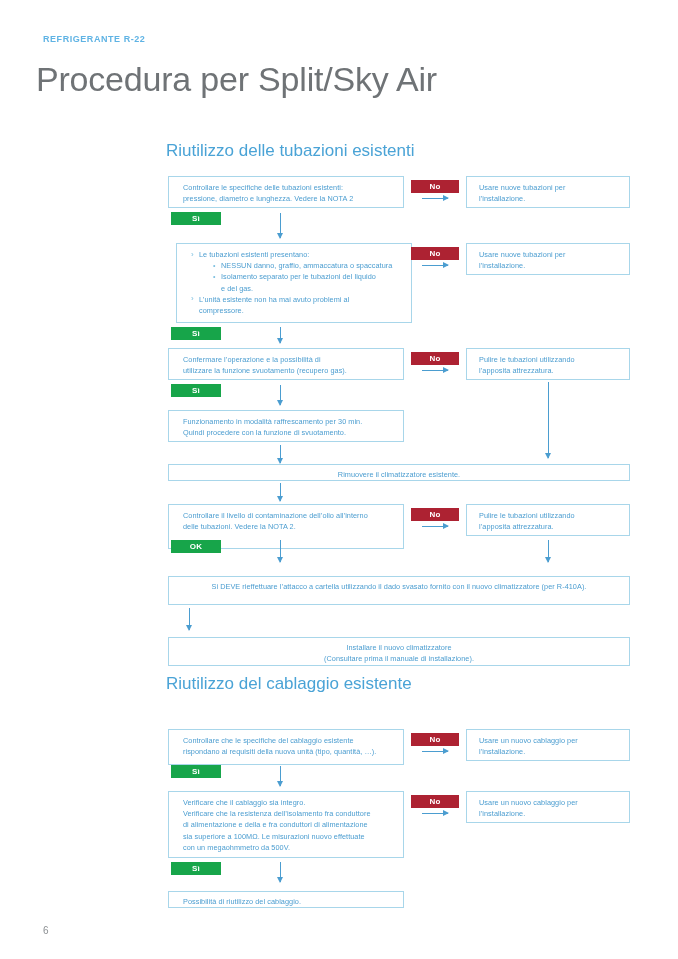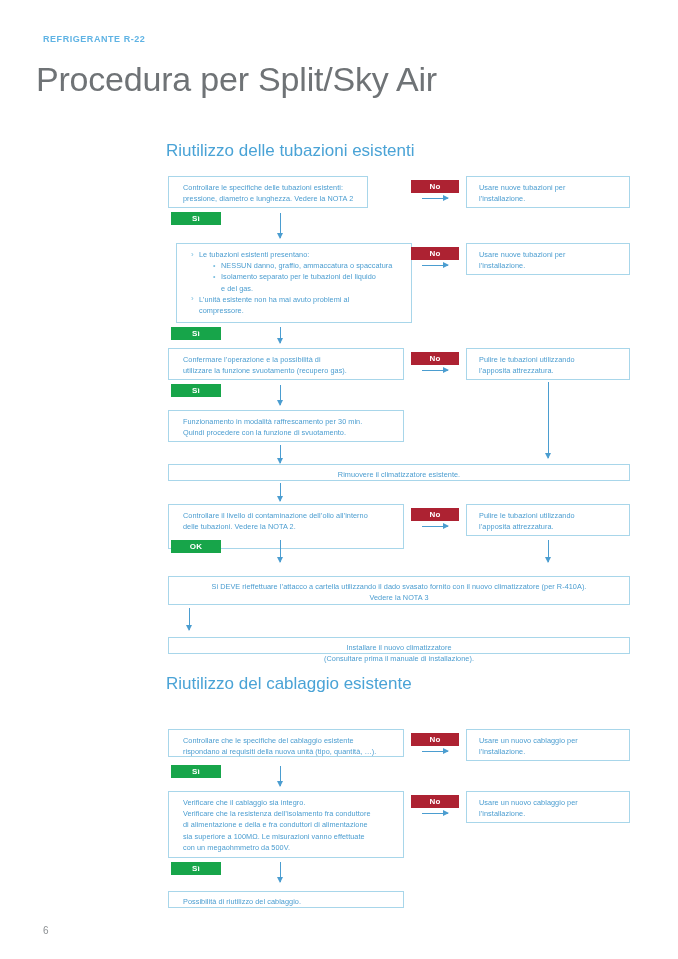--- a/index.html
+++ b/index.html
@@ -169,21 +169,21 @@
   }
 </style>
 </head>
 <body>
 
 <div class="eyebrow">REFRIGERANTE R-22</div>
 <div class="page-title">Procedura per Split/Sky Air</div>
 
 <div class="section-title" style="left:166px; top:141px;">Riutilizzo delle tubazioni esistenti</div>
 
-<div class="fbox" style="left:168px; top:176px; width:200px; height:32px;">
+<div class="fbox" style="left:168px; top:176px; width:236px; height:32px;">
   <span class="ln">Controllare le specifiche delle tubazioni esistenti:</span>
   <span class="ln">pressione, diametro e lunghezza. Vedere la NOTA 2</span>
 </div>
 <div class="badge yes" style="left:171px; top:212px;">Sì</div>
 <div class="badge no" style="left:411px; top:180px;">No</div>
 <div class="arrow-right" style="left:422px; top:198px; width:26px;"></div>
 <div class="fbox right-col" style="left:466px; top:176px; width:164px; height:32px;">
   <span class="ln">Usare nuove tubazioni per</span>
   <span class="ln">l’installazione.</span>
 </div>
@@ -241,49 +241,48 @@
 <div class="arrow-right" style="left:422px; top:526px; width:26px;"></div>
 <div class="fbox right-col" style="left:466px; top:504px; width:164px; height:32px;">
   <span class="ln">Pulire le tubazioni utilizzando</span>
   <span class="ln">l’apposita attrezzatura.</span>
 </div>
 <div class="arrow-down" style="left:280px; top:540px; height:22px;"></div>
 <div class="arrow-down" style="left:548px; top:540px; height:22px;"></div>
 
 <div class="fbox center" style="left:168px; top:576px; width:462px; height:29px; padding-top:4px;">
   <span class="ln">Si DEVE rieffettuare l’attacco a cartella utilizzando il dado svasato fornito con il nuovo climatizzatore (per R-410A).</span>
-  <span class="ln">Vedere la NOTA 3</span>
 </div>
 <div class="arrow-down" style="left:189px; top:608px; height:22px;"></div>
 
-<div class="fbox center" style="left:168px; top:637px; width:462px; height:17px; padding-top:4px;">
+<div class="fbox center" style="left:168px; top:637px; width:462px; height:29px; padding-top:4px;">
   <span class="ln">Installare il nuovo climatizzatore</span>
   <span class="ln">(Consultare prima il manuale di installazione).</span>
 </div>
 
 <div class="section-title" style="left:166px; top:674px;">Riutilizzo del cablaggio esistente</div>
 
-<div class="fbox" style="left:168px; top:729px; width:236px; height:28px;">
+<div class="fbox" style="left:168px; top:729px; width:236px; height:36px;">
   <span class="ln">Controllare che le specifiche del cablaggio esistente</span>
   <span class="ln">rispondano ai requisiti della nuova unità (tipo, quantità, …).</span>
 </div>
 <div class="badge yes" style="left:171px; top:765px;">Sì</div>
 <div class="badge no" style="left:411px; top:733px;">No</div>
 <div class="arrow-right" style="left:422px; top:751px; width:26px;"></div>
 <div class="fbox right-col" style="left:466px; top:729px; width:164px; height:32px;">
   <span class="ln">Usare un nuovo cablaggio per</span>
   <span class="ln">l’installazione.</span>
 </div>
 <div class="arrow-down" style="left:280px; top:766px; height:20px;"></div>
 
 <div class="fbox" style="left:168px; top:791px; width:236px; height:67px;">
   <span class="ln">Verificare che il cablaggio sia integro.</span>
   <span class="ln">Verificare che la resistenza dell’isolamento fra conduttore</span>
   <span class="ln">di alimentazione e della e fra conduttori di alimentazione</span>
-  <span class="ln">sia superiore a 100MΩ. Le misurazioni vanno effettuate</span>
+  <span class="ln">sia superiore a 100MΩ. Le misurazioni nuovo effettuate</span>
   <span class="ln">con un megaohmmetro da 500V.</span>
 </div>
 <div class="badge yes" style="left:171px; top:862px;">Sì</div>
 <div class="badge no" style="left:411px; top:795px;">No</div>
 <div class="arrow-right" style="left:422px; top:813px; width:26px;"></div>
 <div class="fbox right-col" style="left:466px; top:791px; width:164px; height:32px;">
   <span class="ln">Usare un nuovo cablaggio per</span>
   <span class="ln">l’installazione.</span>
 </div>
 <div class="arrow-down" style="left:280px; top:862px; height:20px;"></div>

